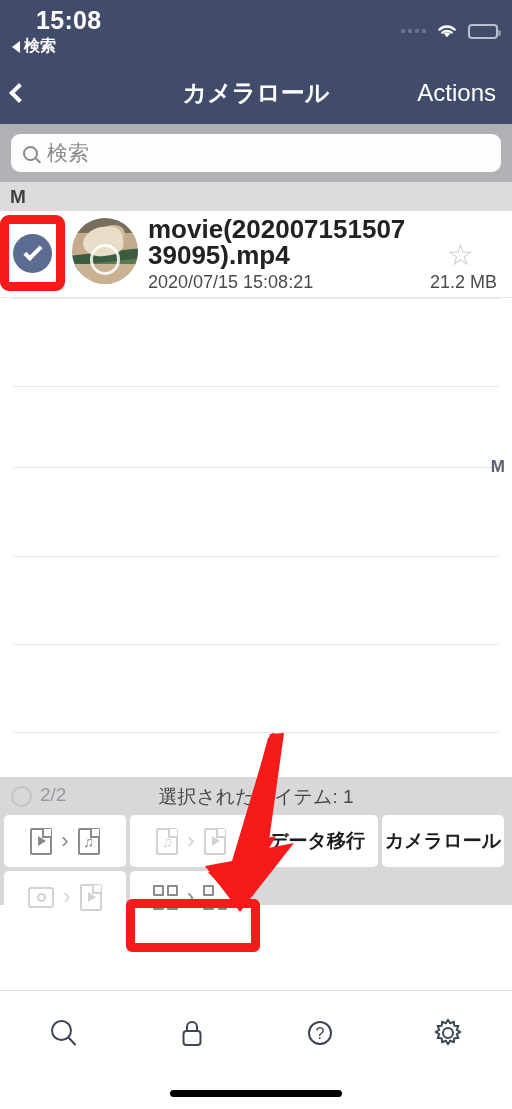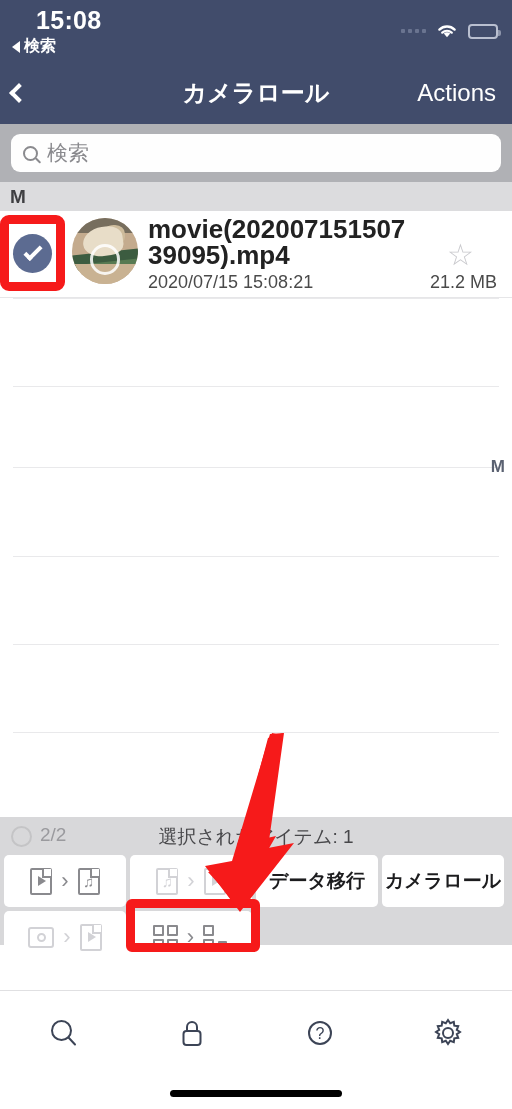--- a/index.html
+++ b/index.html
@@ -167,21 +167,21 @@
   .index-letter {
     position:absolute; right:7px; top:457px;
     font-size:17px; font-weight:bold; color:#5a6171;
   }
 
   
   .arrow { position:absolute; left:0; top:0; width:512px; height:1109px; pointer-events:none; z-index:45;}
 
   
   .toolbar {
-    position:absolute; top:817px; left:0; width:512px; height:128px;
+    position:absolute; top:777px; left:0; width:512px; height:128px;
     background:#d8d8da;
   }
   .tb-status {
     position:absolute; top:0; left:0; width:512px; height:38px;
   }
   .tb-circle {
     position:absolute; left:11px; top:9px; width:21px; height:21px;
     border:2px solid #c4c4c6; border-radius:50%;
   }
   .tb-count {

